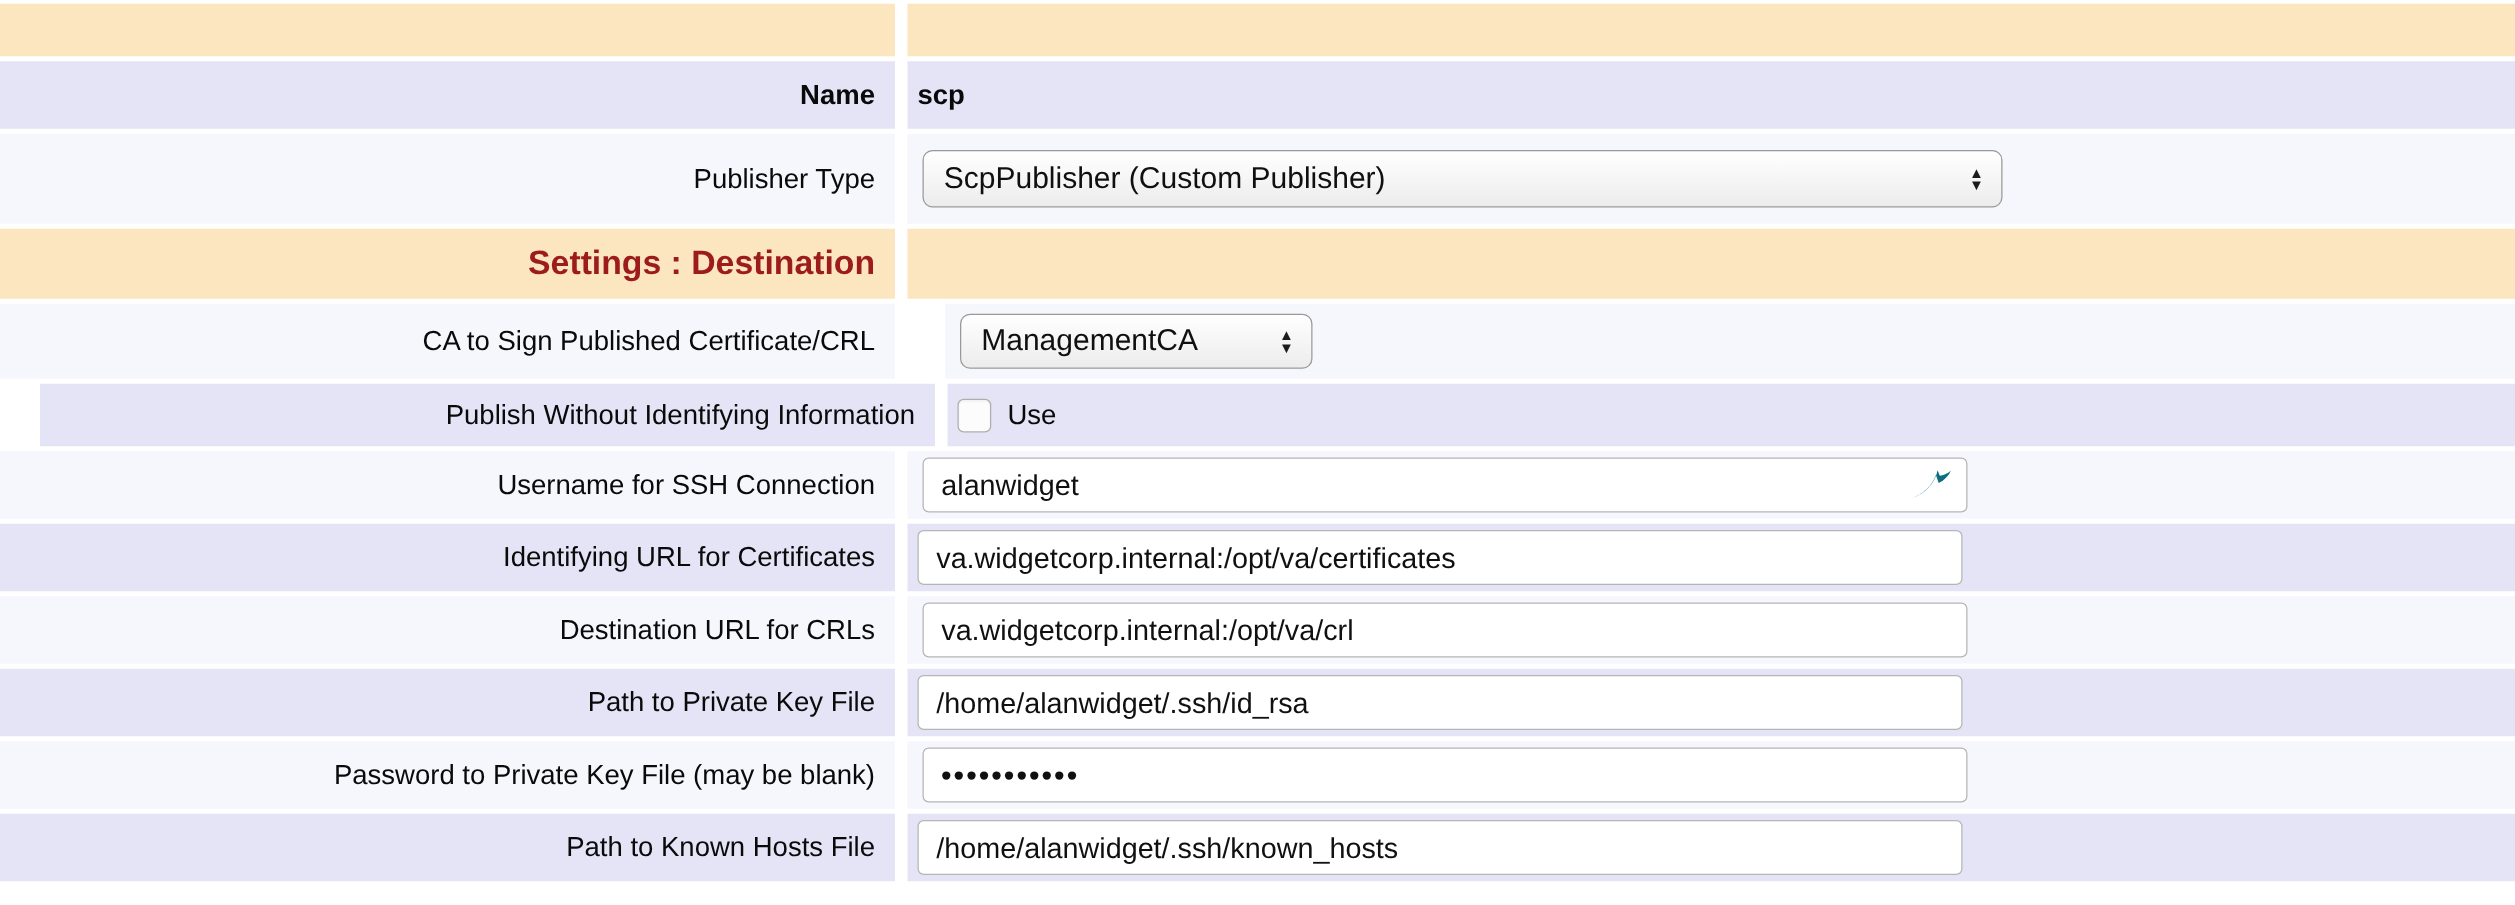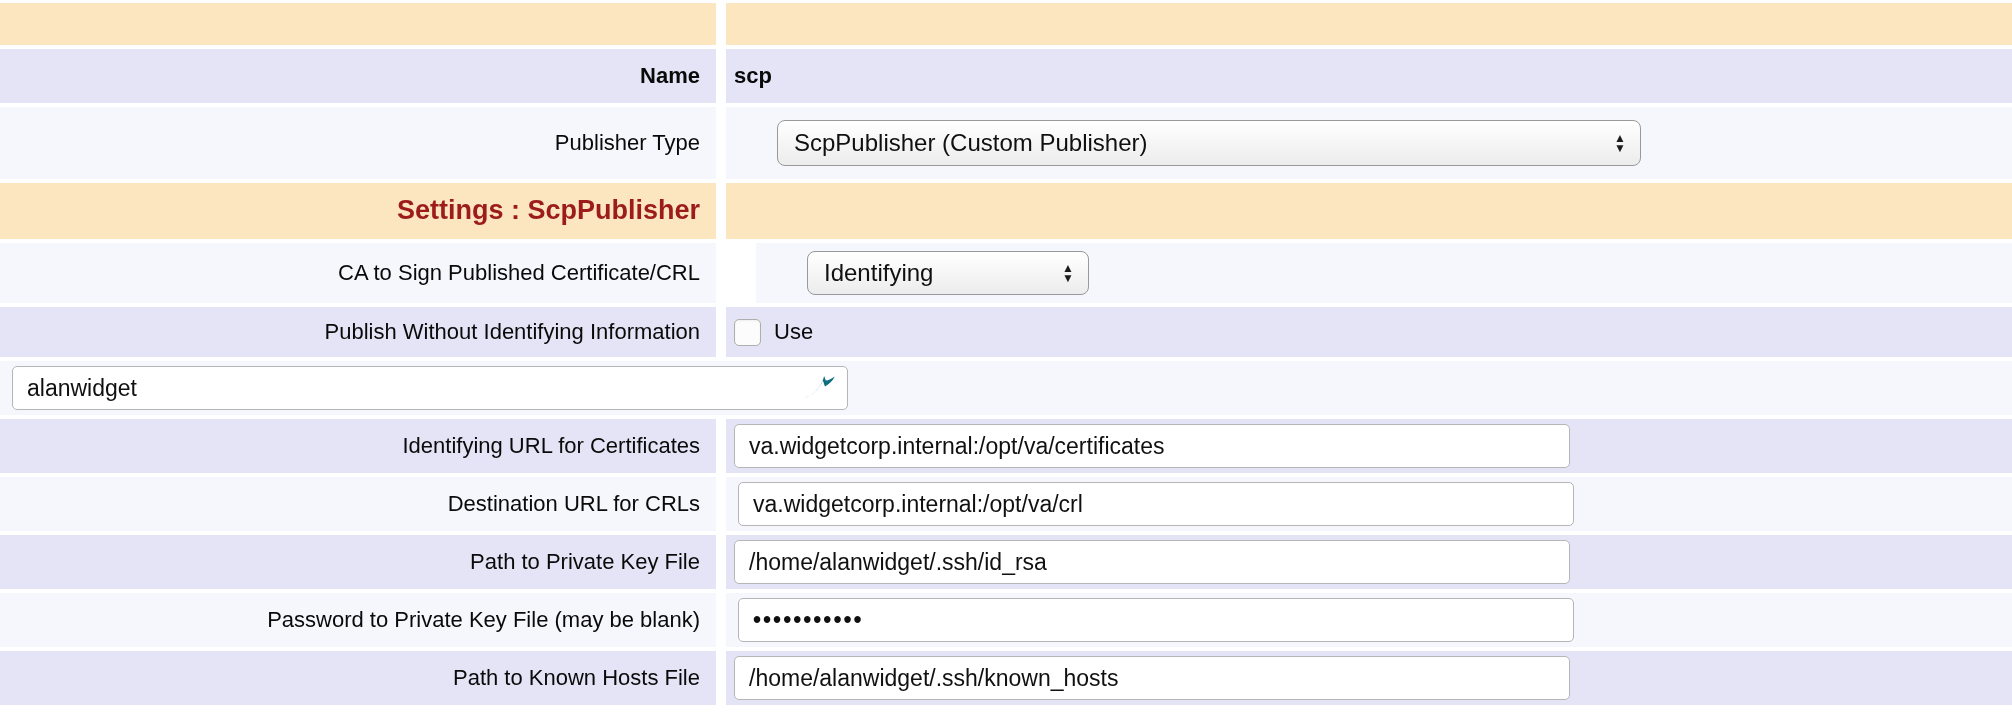--- a/index.html
+++ b/index.html
@@ -40,21 +40,21 @@
   .settings-title{
     font-size:27px;font-weight:bold;color:var(--settings-title);
     text-align:right;line-height:1.1;
   }
   .val{font-size:22px;}
 
   .select{
     display:flex;align-items:center;justify-content:space-between;
     height:46px;border:1.5px solid var(--select-border);border-radius:8px;
     background:linear-gradient(#ffffff,#ececec);
-    padding:0 14px 0 16px;cursor:pointer;margin-left:39px;
+    padding:0 14px 0 16px;cursor:pointer;
   }
   .select-wide{width:864px;}
   .select-ca{min-width:282px;height:44px;}
   .sel-text{font-size:24px;color:#101010;white-space:nowrap;}
   .arrows{display:flex;flex-direction:column;align-items:center;margin-left:14px;}
   .arrows span{font-size:12px;line-height:10px;color:#1c1c1c;}
 
   .ti{
     width:836px;height:44px;border:1.5px solid var(--input-border);border-radius:5px;
     background:#ffffff;font-family:"Liberation Sans", sans-serif;
@@ -77,21 +77,21 @@
     margin:0;cursor:pointer;
   }
   .cb-label{font-size:22px;margin-left:13px;}
 
   
   .h-band-top{height:42px;}
   .h-name{height:54px;}
   .h-ptype{height:72px;}
   .h-settings{height:56px;}
   .h-ca{height:60px;gap:40px;}
-  .h-use{height:50px;}
+  .h-use{height:50px;padding-left:32px;}
   .h-field{height:54px;}
 </style>
 </head>
 <body>
 
 <div class="page">
 
   <div class="row band h-band-top">
     <div class="cell-l"></div>
     <div class="cell-r"></div>
@@ -116,51 +116,54 @@
         <span class="arrows">
             <span>▲</span>
             <span>▼</span>
           </span>
       </div>
     </div>
   </div>
 
   <div class="row band h-settings">
     <div class="cell-l">
-      <span class="settings-title">Settings : ScpPublisher</span>
+      <span class="settings-title">Settings : Destination</span>
     </div>
     <div class="cell-r"></div>
   </div>
 
   <div class="row light h-ca">
     <div class="cell-l">
       <span class="lbl">CA to Sign Published Certificate/CRL</span>
     </div>
     <div class="cell-r">
       <div class="select select-ca">
-        <span class="sel-text">Identifying</span>
+        <span class="sel-text">ManagementCA</span>
         <span class="arrows">
             <span>▲</span>
             <span>▼</span>
           </span>
       </div>
     </div>
   </div>
 
   <div class="row dark h-use">
     <div class="cell-l">
       <span class="lbl">Publish Without Identifying Information</span>
     </div>
     <div class="cell-r">
       <input type="checkbox" class="cb" style="">
       <span class="cb-label">Use</span>
     </div>
   </div>
 
   <div class="row light h-field">
+    <div class="cell-l">
+      <span class="lbl">Username for SSH Connection</span>
+    </div>
     <div class="cell-r">
       <div class="input-wrap">
         <input type="text" class="ti" value="alanwidget" style="">
         <span class="pm-icon">
           <svg viewBox="0 0 32 24" xmlns="http://www.w3.org/2000/svg">
             <path d="M1 22 C10 19 16.5 13 19.5 4.5 L21.6 10.5 C25.6 8.6 28.8 5.4 30.8 1.2 C28 3.4 25 4.8 22.4 5 L20.8 0.8 C18.8 10.4 12 18.4 1 22 Z"></path>
           </svg>
         </span>
       </div>
     </div>

